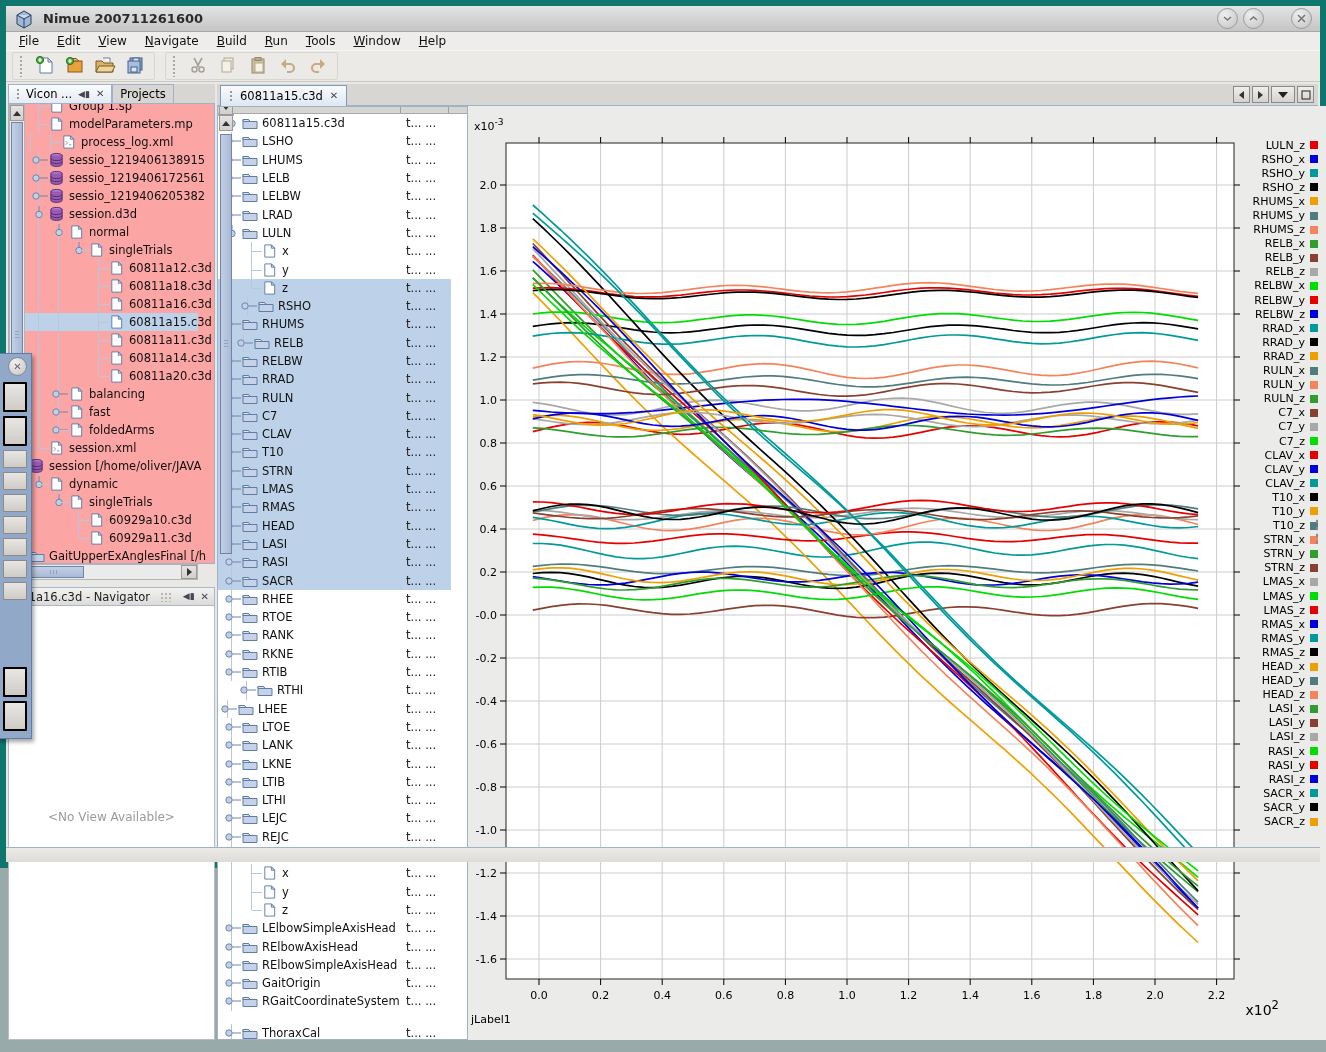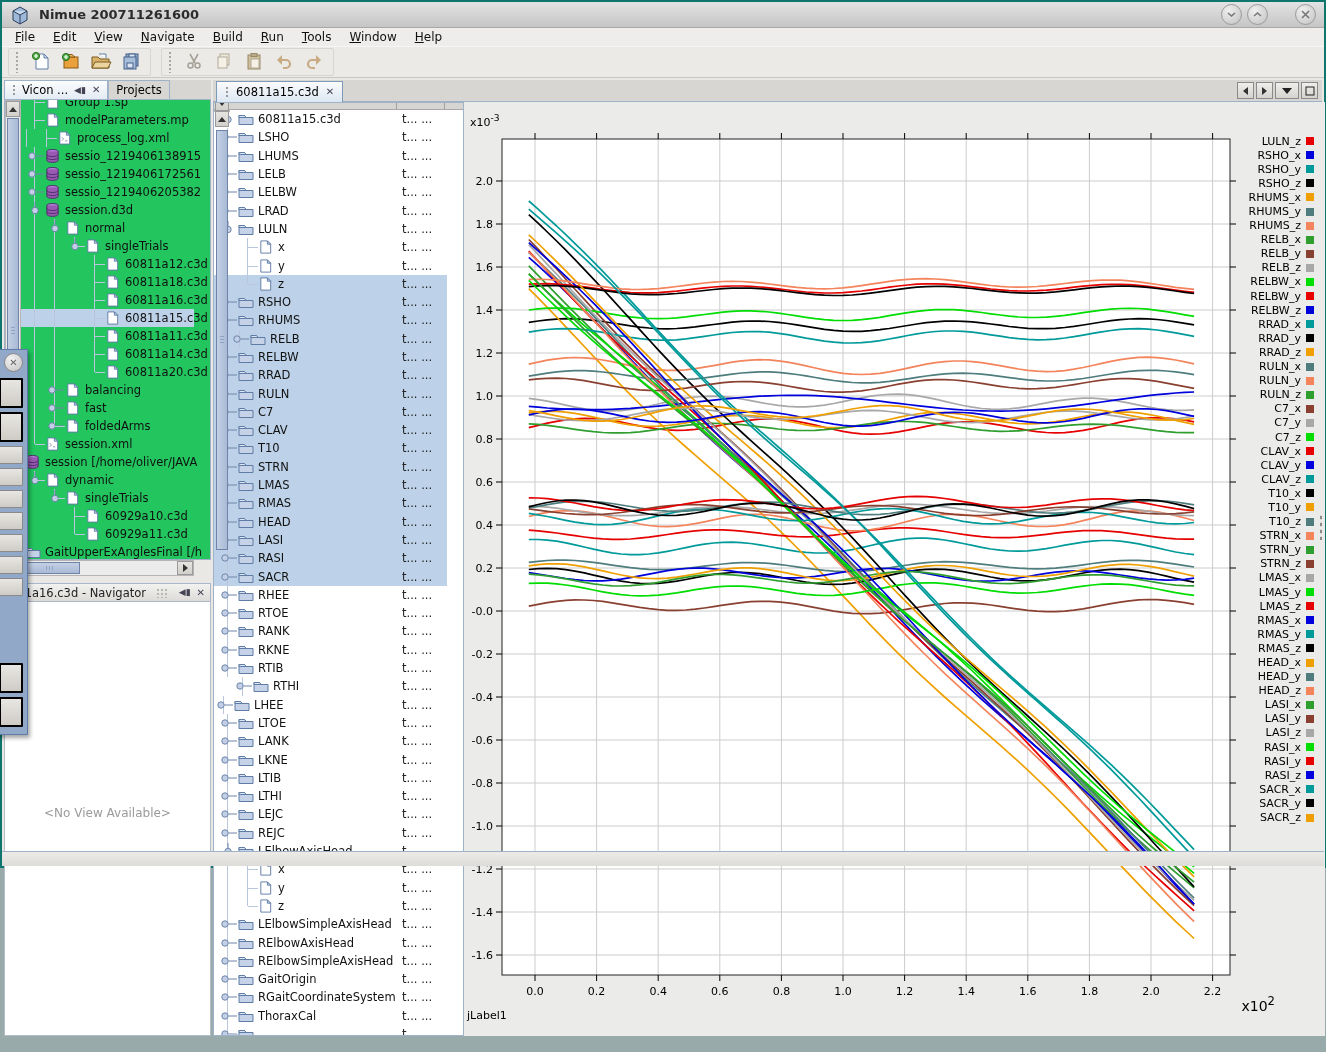--- a/index.html
+++ b/index.html
@@ -1,17 +1,17 @@
 <!DOCTYPE html>
 <html><head>
 <meta charset="utf-8">
 <style>
   *{box-sizing:border-box;margin:0;padding:0}
   html,body{width:1326px;height:1052px;overflow:hidden;font-family:"DejaVu Sans",sans-serif;font-size:12px;background:#9aa;}
-  #window{position:relative;width:1326px;height:868px;background:#e9e8e5;border:2px solid #0f766e;}
+  #window{position:relative;width:1326px;height:868px;background:#e9e8e5;border:6px solid #0f766e;}
   
   .titlebar{position:absolute;left:0;top:0;right:0;height:26px;background:linear-gradient(#e3e3e3,#c5c5c5);border-bottom:1px solid #a8a8a8;display:flex;align-items:center;padding-left:8px}
   .title-icon{width:20px;height:20px;margin-right:9px}
   .title-text{font-weight:bold;font-size:13px;color:#2b2b2b}
   .win-controls{position:absolute;right:8px;top:2px;display:flex;gap:5px;align-items:center}
   .win-btn{width:21px;height:21px;border-radius:50%;background:radial-gradient(circle at 35% 30%,#efefef,#c2c2c2);border:1px solid #9a9a9a;display:flex;align-items:center;justify-content:center;color:#777;font-size:11px;line-height:1}
   .win-btn:nth-child(3){margin-left:22px}
   
   .menubar{position:absolute;left:0;top:26px;right:0;height:18px;background:#eeedeb;display:flex;align-items:center;padding-left:4px}
   .menu-item{padding:1px 9px;color:#111;font-size:12px}
@@ -22,21 +22,21 @@
   .tb-grip{width:5px;height:22px;margin-right:4px;background-image:radial-gradient(#a9a7a2 35%,transparent 40%);background-size:4px 4px}
   .tb-btn{width:26px;height:26px;display:flex;align-items:center;justify-content:center}
   .tb-btn.disabled{opacity:.85}
   
   .left-tabs{position:absolute;left:2px;top:78px;width:207px;height:20px;background:#d7d6d3;border-bottom:1px solid #9fb2c8;display:flex}
   .ltab{display:flex;align-items:center;padding:0 7px;font-size:11.5px;border:1px solid #9fb2c8;border-bottom:none;background:#d7d6d3;gap:6px}
   .ltab.active{background:linear-gradient(#fbfcfd,#e4ebf3)}
   .ltab .grip{width:4px;height:12px;background-image:radial-gradient(#9a9a9a 35%,transparent 40%);background-size:4px 4px}
   .mini-ic{font-size:9px;color:#445;line-height:1}
   .close-ic{font-size:10px;color:#445;font-weight:bold;line-height:1}
-  .left-tree{position:absolute;left:2px;top:98px;width:207px;height:460px;background:#22c55e;border:1px solid #9fb2c8;border-top:none;overflow:hidden}
+  .left-tree{position:absolute;left:2px;top:98px;width:207px;height:460px;background:#fca5a5;border:1px solid #9fb2c8;border-top:none;overflow:hidden}
   .left-rows{position:absolute;left:0;top:-7px;right:16px}
   .left-vscroll{position:absolute;right:0;top:0;width:16px;height:100%;}
   .left-hscroll{position:absolute;left:2px;top:558px;width:190px;height:16px}
   .corner-gap{position:absolute;left:192px;top:558px;width:17px;height:16px;background:#e9e8e5}
   
   .nav-header{position:absolute;left:2px;top:581px;width:207px;height:19px;background:linear-gradient(#f2f2f0,#dcdbd8);border:1px solid #aab8ca;display:flex;align-items:center;padding:0 5px;gap:6px;font-size:11.5px;color:#222}
   .nav-drag{flex:1;height:10px;margin:0 4px;background-image:radial-gradient(#b9b7b2 30%,transparent 36%);background-size:4px 4px}
   .nav-body{position:absolute;left:2px;top:600px;width:207px;height:434px;background:#fff;border:1px solid #b5bec8;border-top:none}
   .no-view{position:absolute;left:0;right:0;top:47%;text-align:center;color:#9a9a9a;font-size:12px}
   
@@ -833,21 +833,21 @@
           <span class="g l"></span>
           <span class="ticon">
             <svg width="15" height="16" viewBox="0 0 16 16">
               <path d="M3 1.5h7l3.5 3.5v9.5H3z" fill="#fff" stroke="#5f7ca6"></path>
               <path d="M10 1.5l3.5 3.5H10z" fill="#cfe0f2" stroke="#5f7ca6"></path>
             </svg>
           </span>
           <span class="tlabel">z</span>
           <span class="tval">t... ...</span>
         </div>
-        <div class="trow sel" style="height: 18.3px; padding-left: 4px;">
+        <div class="trow sel" style="height: 18.3px; padding-left: 20px;">
           <span class="g v">
             <svg width="20" height="18" viewBox="0 0 20 18">
               <line x1="10.5" y1="9" x2="19" y2="9" stroke="#6e86aa"></line>
               <circle cx="7" cy="9" r="3.2" fill="#c2cfe6" stroke="#6e86aa"></circle>
             </svg>
           </span>
           <span class="ticon">
             <svg width="16" height="14" viewBox="0 0 16 14">
               <path d="M1 12.5V3.5h5.5l1.5 2H15v7z" fill="#c6d2e8" stroke="#5f7ca6"></path>
               <path d="M1 5.5h14" stroke="#5f7ca6"></path>
@@ -1481,21 +1481,21 @@
           <span class="ticon">
             <svg width="16" height="14" viewBox="0 0 16 14">
               <path d="M1 12.5V3.5h5.5l1.5 2H15v7z" fill="#c6d2e8" stroke="#5f7ca6"></path>
               <path d="M1 5.5h14" stroke="#5f7ca6"></path>
               <path d="M1 3.5h5.5l1.5 2H1z" fill="#dfe7f4" stroke="#5f7ca6"></path>
             </svg>
           </span>
           <span class="tlabel">RGaitCoordinateSystem</span>
           <span class="tval">t... ...</span>
         </div>
-        <div class="trow" style="height: 18.3px; padding-left: 4px;">
+        <div class="trow" style="height: 18.3px; padding-left: 4px; margin-top: 13px;">
           <span class="g v">
             <svg width="20" height="18" viewBox="0 0 20 18">
               <line x1="10.5" y1="9" x2="19" y2="9" stroke="#6e86aa"></line>
               <circle cx="7" cy="9" r="3.2" fill="#c2cfe6" stroke="#6e86aa"></circle>
             </svg>
           </span>
           <span class="ticon">
             <svg width="16" height="14" viewBox="0 0 16 14">
               <path d="M1 12.5V3.5h5.5l1.5 2H15v7z" fill="#c6d2e8" stroke="#5f7ca6"></path>
               <path d="M1 5.5h14" stroke="#5f7ca6"></path>

